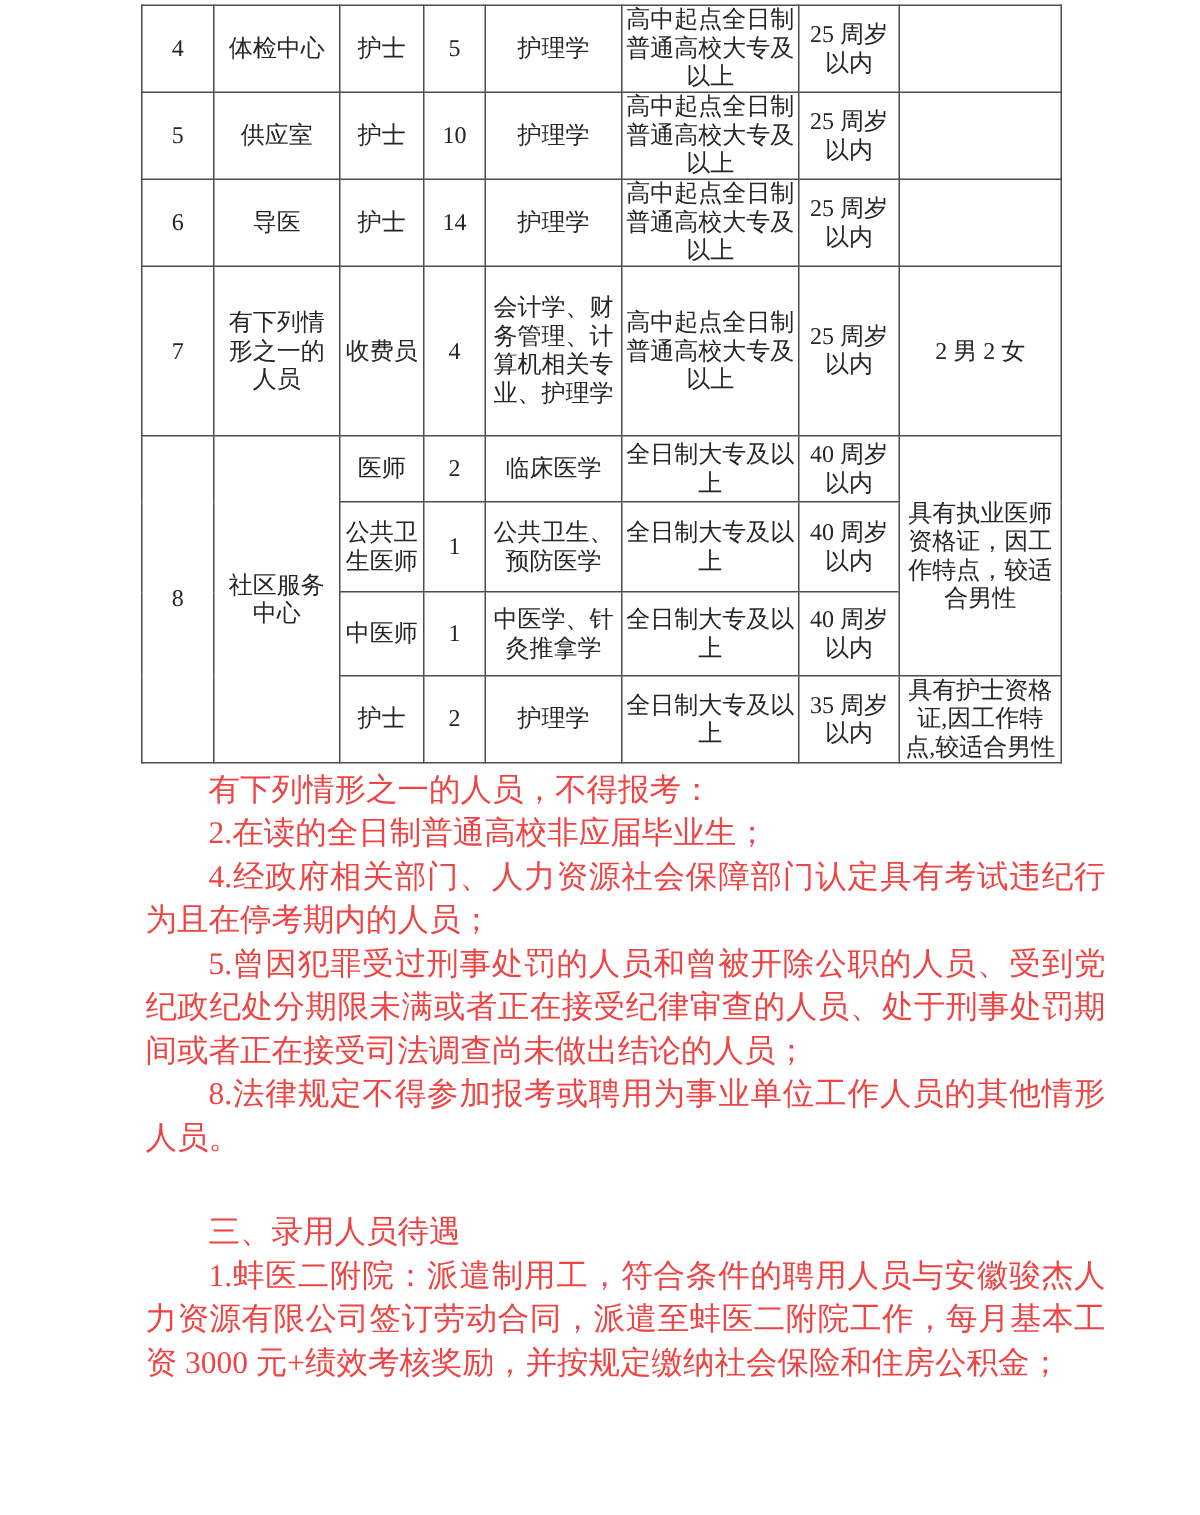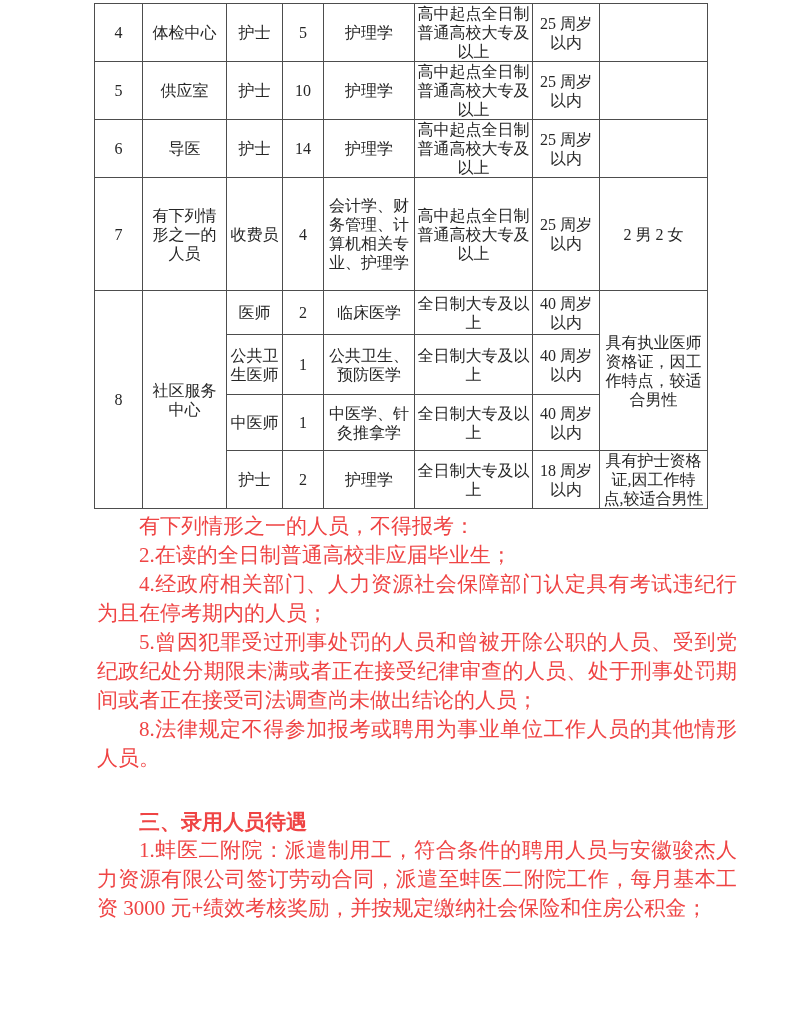--- a/index.html
+++ b/index.html
@@ -52,21 +52,21 @@
     width: 640px;
     font-size: 21px;
     line-height: 29px;
     text-align: justify;
     color: #ef4444;
   }
   .text-block p { margin: 0; text-indent: 2em; }
   .section-heading {
     margin-top: 34px !important;
     font-family: "Liberation Sans", "DejaVu Sans", sans-serif;
-    font-weight: bold;
+    font-weight: normal;
     font-size: 21px;
   }
 </style>
 </head>
 <body>
 
 <div class="page">
 
   <div class="table-wrap">
     <table class="recruit">
@@ -143,21 +143,21 @@
           <td class="c-count">1</td>
           <td class="c-major">中医学、针灸推拿学</td>
           <td class="c-edu">全日制大专及以上</td>
           <td class="c-age">40 周岁以内</td>
         </tr>
         <tr class="r-h57">
           <td class="c-post">护士</td>
           <td class="c-count">2</td>
           <td class="c-major">护理学</td>
           <td class="c-edu">全日制大专及以上</td>
-          <td class="c-age">18 周岁以内</td>
+          <td class="c-age">35 周岁以内</td>
           <td class="c-note">具有护士资格证,因工作特点,较适合男性</td>
         </tr>
       </tbody>
     </table>
   </div>
 
   <div class="text-block">
     <p>有下列情形之一的人员，不得报考：</p>
     <p>2.在读的全日制普通高校非应届毕业生；</p>
     <p>4.经政府相关部门、人力资源社会保障部门认定具有考试违纪行为且在停考期内的人员；</p>

